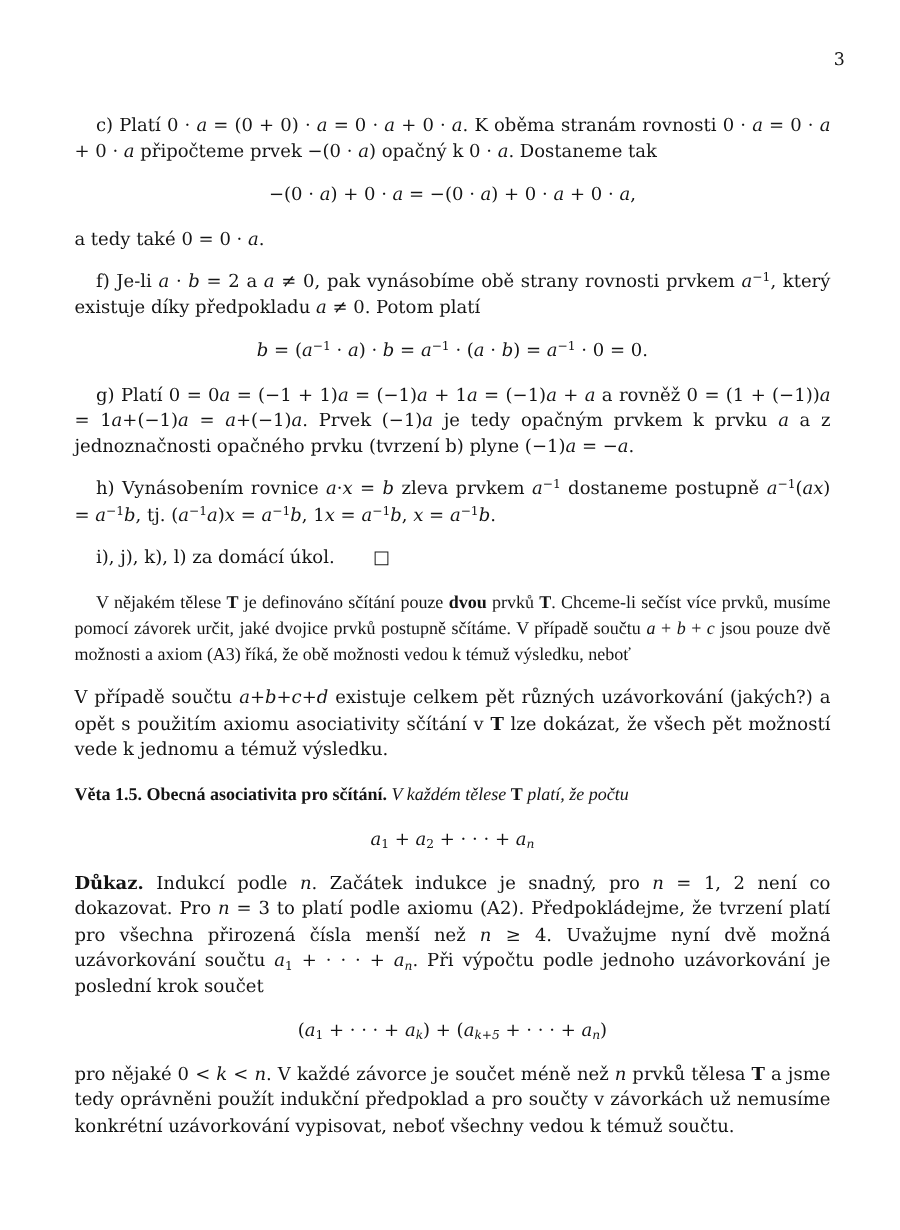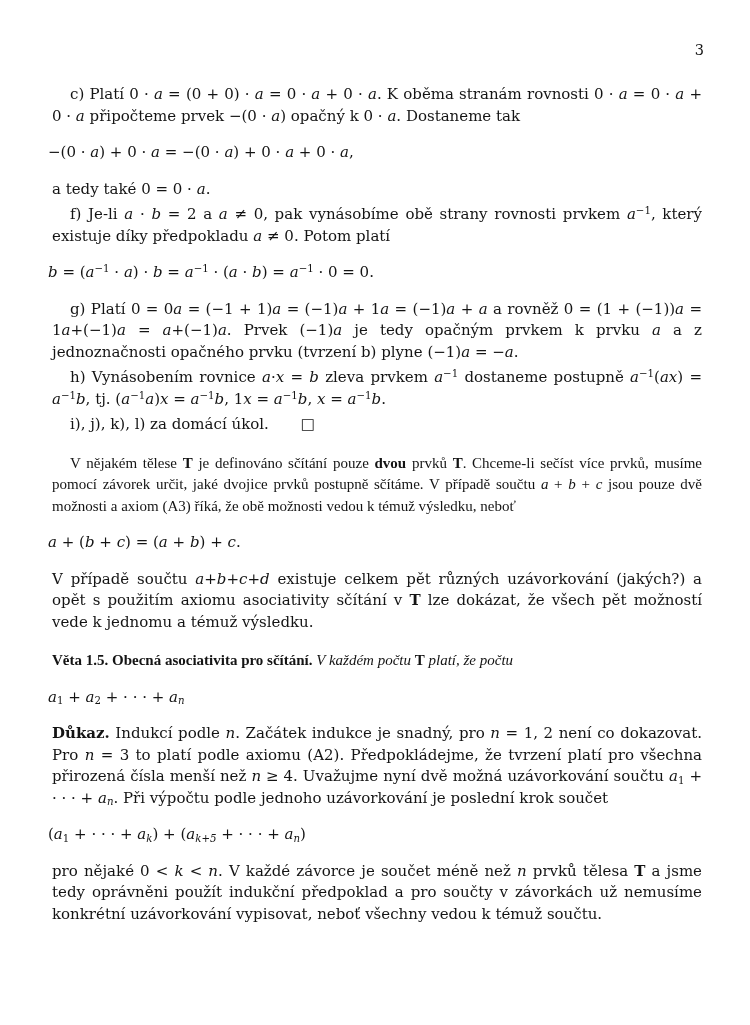--- a/index.html
+++ b/index.html
@@ -29,27 +29,28 @@
     font-size: 14.5px;
   }
   .content {
     position: absolute;
     top: 80px;
     left: 48px;
     width: 658px;
     text-align: justify;
   }
   p.para {
-    margin: 4px;
+    margin: 14px;
     padding: 0;
   }
   p.indent { text-indent: 18px; }
   p.gap-before { margin-top: 17px; font-family: Liberation Serif, serif; }
   p.proof { margin-top: 9px; }
   .equation {
+    text-align: center;
     margin: 15px 0;
   }
   .seg-b { font-weight: bold; }
   .seg-i { font-style: italic; }
   sub, sup {
     font-size: 0.68em;
     line-height: 0;
     vertical-align: baseline;
     position: relative;
   }
@@ -81,25 +82,24 @@
     <div class="equation"><span class="seg-i">b</span><span> = (</span><span class="seg-i">a</span><sup>−1</sup><span> · </span><span class="seg-i">a</span><span>) · </span><span class="seg-i">b</span><span> = </span><span class="seg-i">a</span><sup>−1</sup><span> · (</span><span class="seg-i">a</span><span> · </span><span class="seg-i">b</span><span>) = </span><span class="seg-i">a</span><sup>−1</sup><span> · 0 = 0.</span></div>
 
     <p class="para indent"><span>g) Platí 0 = 0</span><span class="seg-i">a</span><span> = (−1 + 1)</span><span class="seg-i">a</span><span> = (−1)</span><span class="seg-i">a</span><span> + 1</span><span class="seg-i">a</span><span> = (−1)</span><span class="seg-i">a</span><span> + </span><span class="seg-i">a</span><span> a rovněž 0 = (1 + (−1))</span><span class="seg-i">a</span><span> = 1</span><span class="seg-i">a</span><span>+(−1)</span><span class="seg-i">a</span><span> = </span><span class="seg-i">a</span><span>+(−1)</span><span class="seg-i">a</span><span>. Prvek (−1)</span><span class="seg-i">a</span><span> je tedy opačným prvkem k prvku </span><span class="seg-i">a</span><span> a z jednoznačnosti opačného prvku (tvrzení b) plyne (−1)</span><span class="seg-i">a</span><span> = −</span><span class="seg-i">a</span><span>.</span></p>
 
     <p class="para indent"><span>h) Vynásobením rovnice </span><span class="seg-i">a</span><span>·</span><span class="seg-i">x</span><span> = </span><span class="seg-i">b</span><span> zleva prvkem </span><span class="seg-i">a</span><sup>−1</sup><span> dostaneme postupně </span><span class="seg-i">a</span><sup>−1</sup><span>(</span><span class="seg-i">ax</span><span>) = </span><span class="seg-i">a</span><sup>−1</sup><span class="seg-i">b</span><span>, tj. (</span><span class="seg-i">a</span><sup>−1</sup><span class="seg-i">a</span><span>)</span><span class="seg-i">x</span><span> = </span><span class="seg-i">a</span><sup>−1</sup><span class="seg-i">b</span><span>, 1</span><span class="seg-i">x</span><span> = </span><span class="seg-i">a</span><sup>−1</sup><span class="seg-i">b</span><span>, </span><span class="seg-i">x</span><span> = </span><span class="seg-i">a</span><sup>−1</sup><span class="seg-i">b</span><span>.</span></p>
 
     <p class="para indent"><span><span>i), j), k), l) za domácí úkol.</span></span><span class="qed">□</span></p>
 
     <p class="para indent gap-before"><span>V nějakém tělese </span><span class="seg-b">T</span><span> je definováno sčítání pouze </span><span class="seg-b">dvou</span><span> prvků </span><span class="seg-b">T</span><span>. Chceme-li sečíst více prvků, musíme pomocí závorek určit, jaké dvojice prvků postupně sčítáme. V případě součtu </span><span class="seg-i">a</span><span> + </span><span class="seg-i">b</span><span> + </span><span class="seg-i">c</span><span> jsou pouze dvě možnosti a axiom (A3) říká, že obě možnosti vedou k témuž výsledku, neboť</span></p>
 
-    <div class="equation"><span class="seg-i">a</span><span> + (</span><span class="seg-i">b</span><span> + </span><span class="seg-i">c</span><span>) = (</span><span class="seg-i">a</span><span> + </span><span class="seg-i">b</span><span>) + </span><span class="seg-i">c</span><span>.</span></div>
 
     <p class="para"><span>V případě součtu </span><span class="seg-i">a</span><span>+</span><span class="seg-i">b</span><span>+</span><span class="seg-i">c</span><span>+</span><span class="seg-i">d</span><span> existuje celkem pět různých uzávorkování (jakých?) a opět s použitím axiomu asociativity sčítání v </span><span class="seg-b">T</span><span> lze dokázat, že všech pět možností vede k jednomu a témuž výsledku.</span></p>
 
-    <p class="para gap-before"><span class="seg-b">Věta 1.5. Obecná asociativita pro sčítání.</span><span class="seg-i"> V každém počtu </span><span class="seg-b">T</span><span class="seg-i"> platí, že počtu</span></p>
+    <p class="para gap-before"><span class="seg-b">Věta 1.5. Obecná asociativita pro sčítání.</span><span class="seg-i"> V každém tělese </span><span class="seg-b">T</span><span class="seg-i"> platí, že počtu</span></p>
 
     <div class="equation"><span class="seg-i">a</span><sub>1</sub><span> + </span><span class="seg-i">a</span><sub>2</sub><span> + · · · + </span><span class="seg-i">a</span><sub class="seg-i">n</sub></div>
 
 
     <p class="para proof"><span class="seg-b">Důkaz.</span><span> Indukcí podle </span><span class="seg-i">n</span><span>. Začátek indukce je snadný, pro </span><span class="seg-i">n</span><span> = 1, 2 není co dokazovat. Pro </span><span class="seg-i">n</span><span> = 3 to platí podle axiomu (A2). Předpokládejme, že tvrzení platí pro všechna přirozená čísla menší než </span><span class="seg-i">n</span><span> ≥ 4. Uvažujme nyní dvě možná uzávorkování součtu </span><span class="seg-i">a</span><sub>1</sub><span> + · · · + </span><span class="seg-i">a</span><sub class="seg-i">n</sub><span>. Při výpočtu podle jednoho uzávorkování je poslední krok součet</span></p>
 
     <div class="equation"><span>(</span><span class="seg-i">a</span><sub>1</sub><span> + · · · + </span><span class="seg-i">a</span><sub class="seg-i">k</sub><span>) + (</span><span class="seg-i">a</span><sub class="seg-i">k+5</sub><span> + · · · + </span><span class="seg-i">a</span><sub class="seg-i">n</sub><span>)</span></div>
 
     <p class="para"><span>pro nějaké 0 &lt; </span><span class="seg-i">k</span><span> &lt; </span><span class="seg-i">n</span><span>. V každé závorce je součet méně než </span><span class="seg-i">n</span><span> prvků tělesa </span><span class="seg-b">T</span><span> a jsme tedy oprávněni použít indukční předpoklad a pro součty v závorkách už nemusíme konkrétní uzávorkování vypisovat, neboť všechny vedou k témuž součtu.</span></p>
 

